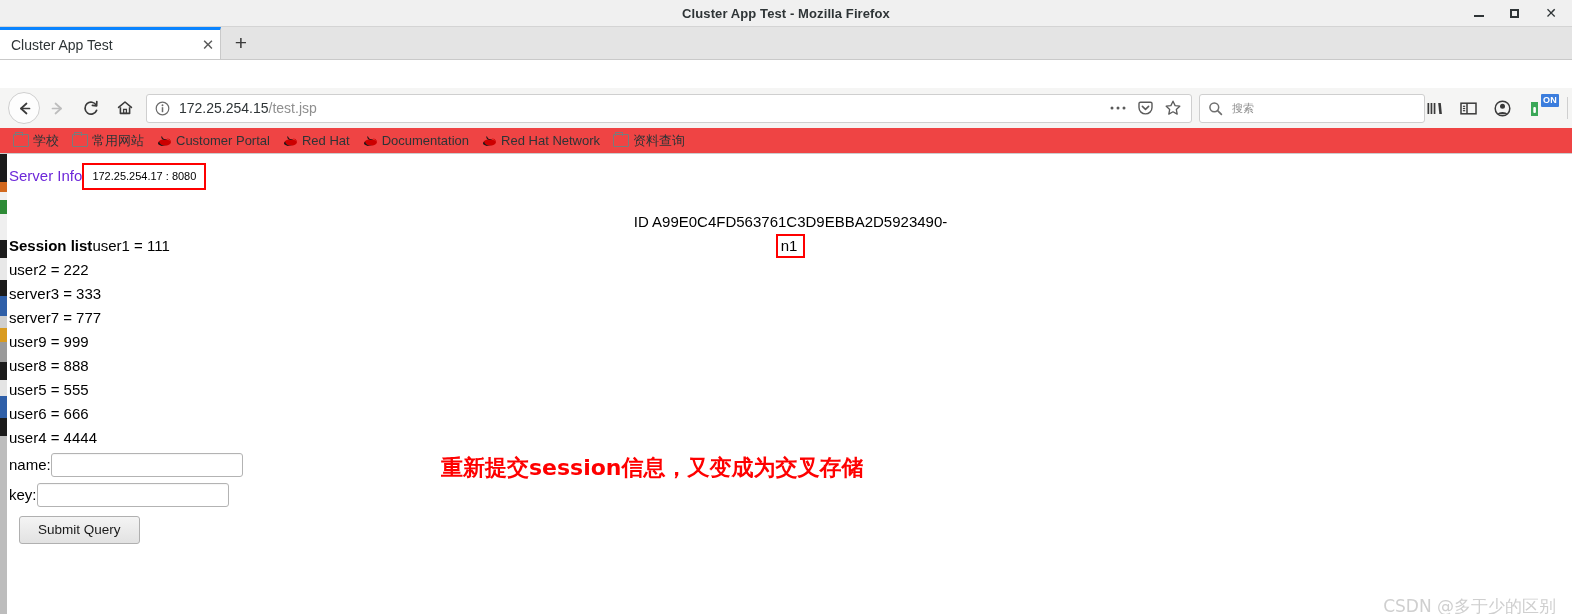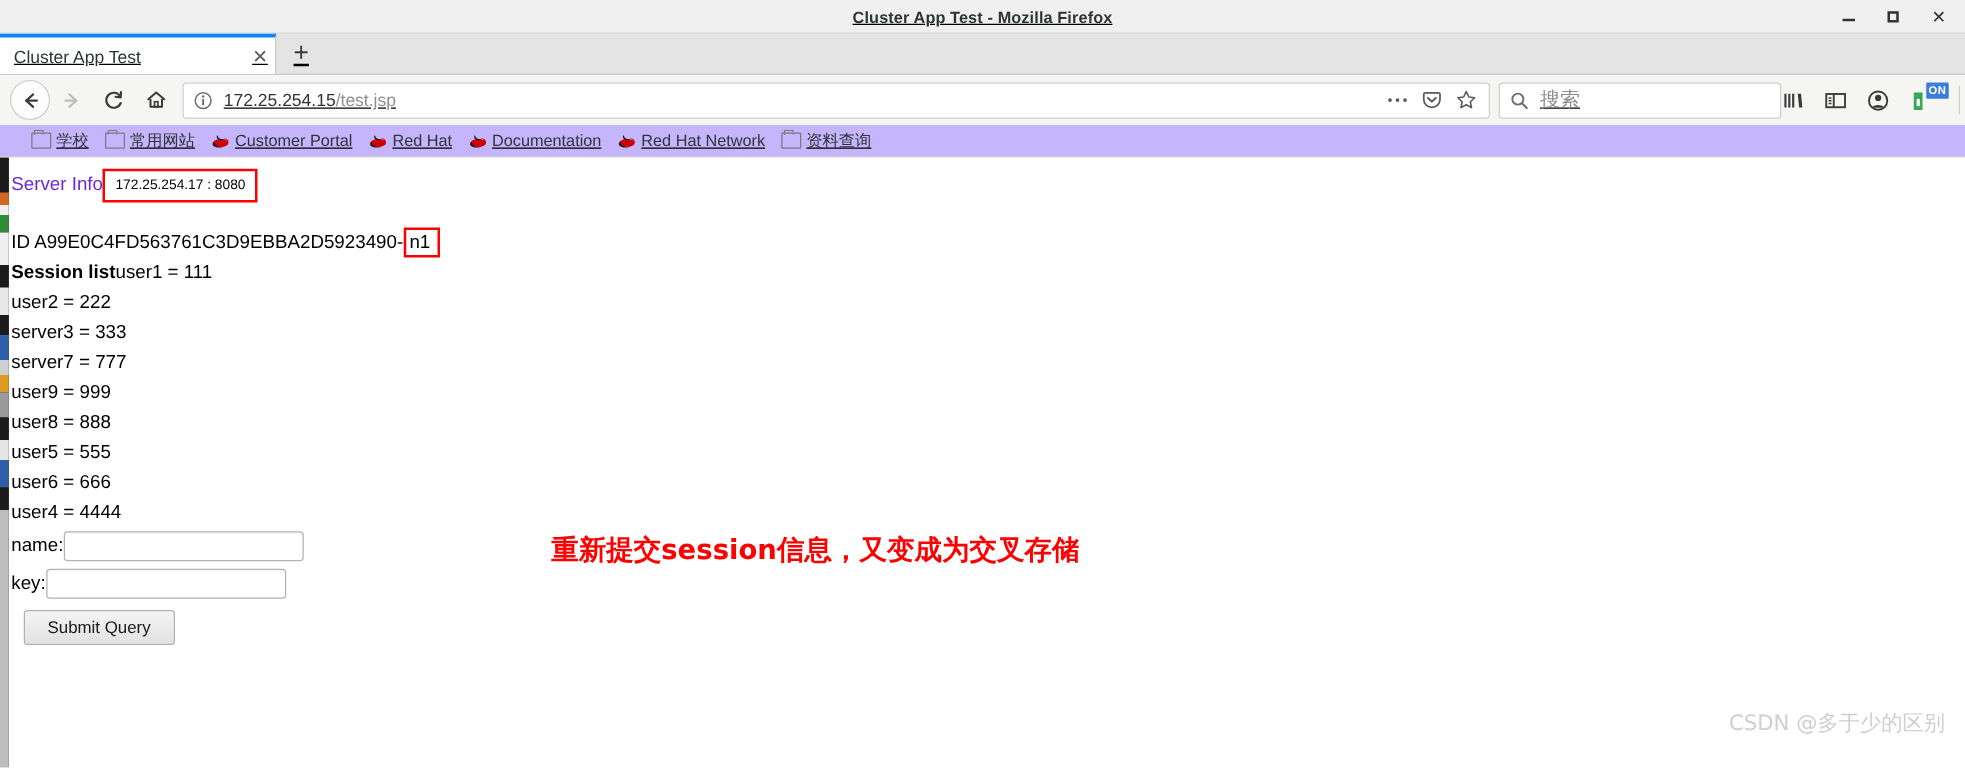--- a/index.html
+++ b/index.html
@@ -14,21 +14,20 @@
     overflow: hidden;
     font-family: "Liberation Sans", "DejaVu Sans", sans-serif;
     -webkit-font-smoothing: antialiased;
   }
   #window {
     position: relative;
     width: 1572px;
     height: 458px;
     background: #ffffff;
     box-sizing: border-box;
-    text-decoration: underline;
   }
 
   
   .titlebar {
     position: relative;
     height: 26px;
     background: #f0f0f0;
     border-bottom: 1px solid #d4d4d4;
     display: flex;
     align-items: center;
@@ -130,20 +129,21 @@
     cursor: default;
   }
 
   
   .navbar {
     height: 40px;
     background: #f5f5f4;
     display: flex;
     align-items: center;
     box-sizing: border-box;
+    margin-top: 28px;
   }
   .nav-btn {
     width: 34px;
     height: 34px;
     display: flex;
     align-items: center;
     justify-content: center;
     cursor: default;
     flex: none;
   }
@@ -199,21 +199,21 @@
     margin-left: 7px;
     background: #ffffff;
     border: 1px solid #cfcfcf;
     border-radius: 3px;
     display: flex;
     align-items: center;
     box-sizing: border-box;
     cursor: text;
   }
   .search-ph {
-    font-size: 16px;
+    font-size: 11px;
     color: #8c8c8c;
     padding-left: 2px;
   }
   .toolbar-right {
     margin-left: auto;
     display: flex;
     align-items: center;
     gap: 0px;
     padding-right: 6px;
   }
@@ -242,25 +242,25 @@
   .tb-sep {
     width: 1px;
     height: 22px;
     background: #cfcfcf;
     margin: 0 6px;
   }
 
   
   .bookmarks {
     height: 26px;
-    background: #c4b5fd;
+    background: #ef4444;
     border-bottom: 1px solid #cdcdcd;
     display: flex;
     align-items: center;
-    padding-left: 20px;
+    padding-left: 8px;
     box-sizing: border-box;
     gap: 3px;
   }
   .bm {
     display: flex;
     align-items: center;
     gap: 4px;
     padding: 2px 5px;
     font-size: 13px;
     color: #2e3436;
@@ -334,20 +334,21 @@
     padding: 1px 8px 2px 8px;
     font-size: 11px;
     color: #000;
     line-height: 20px;
     display: inline-block;
   }
   .id-row {
     display: flex;
     align-items: center;
     height: 24px;
+    flex-direction: column;
   }
   .redbox-sm {
     border: 2px solid #fe0000;
     padding: 0 6px 1px 3px;
     font-size: 15px;
     color: #000;
     line-height: 19px;
     display: inline-block;
   }
   .session-head { font-weight: bold; }

